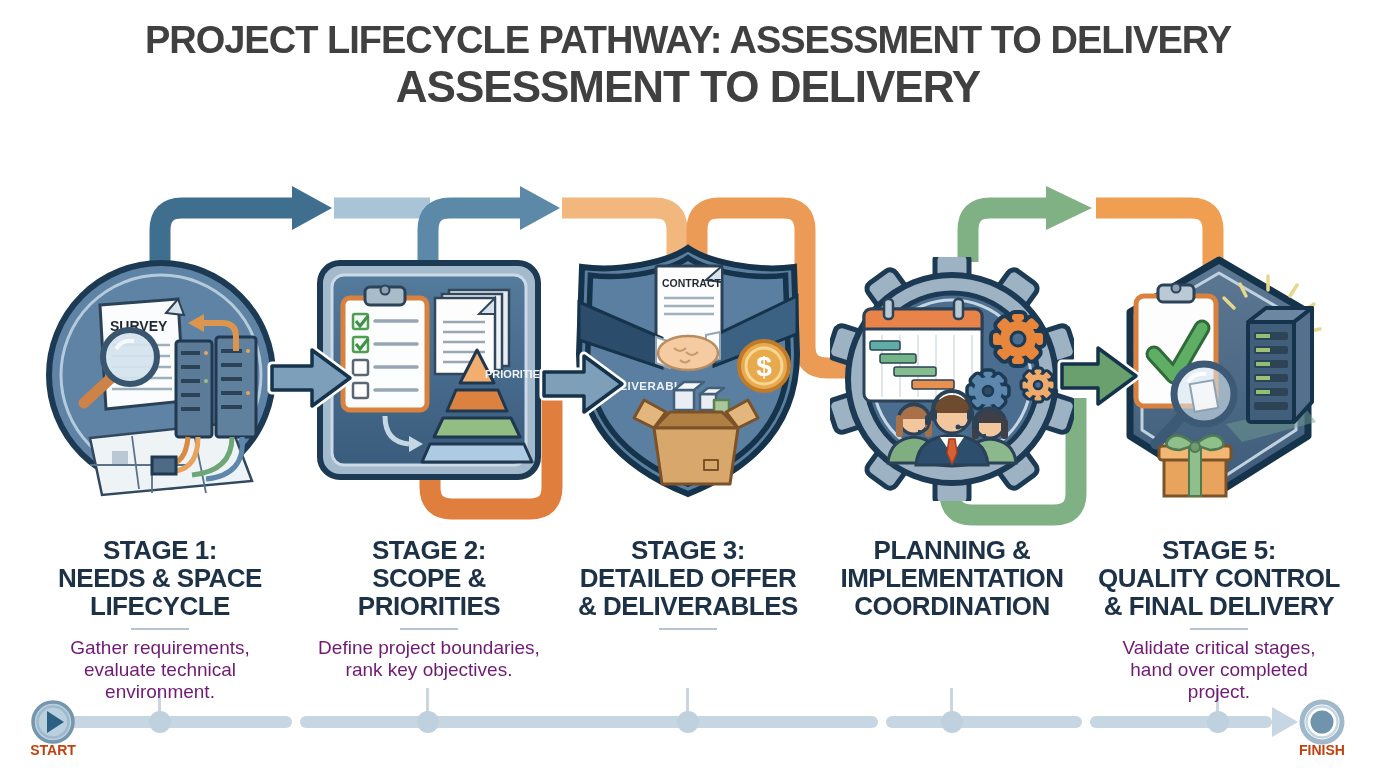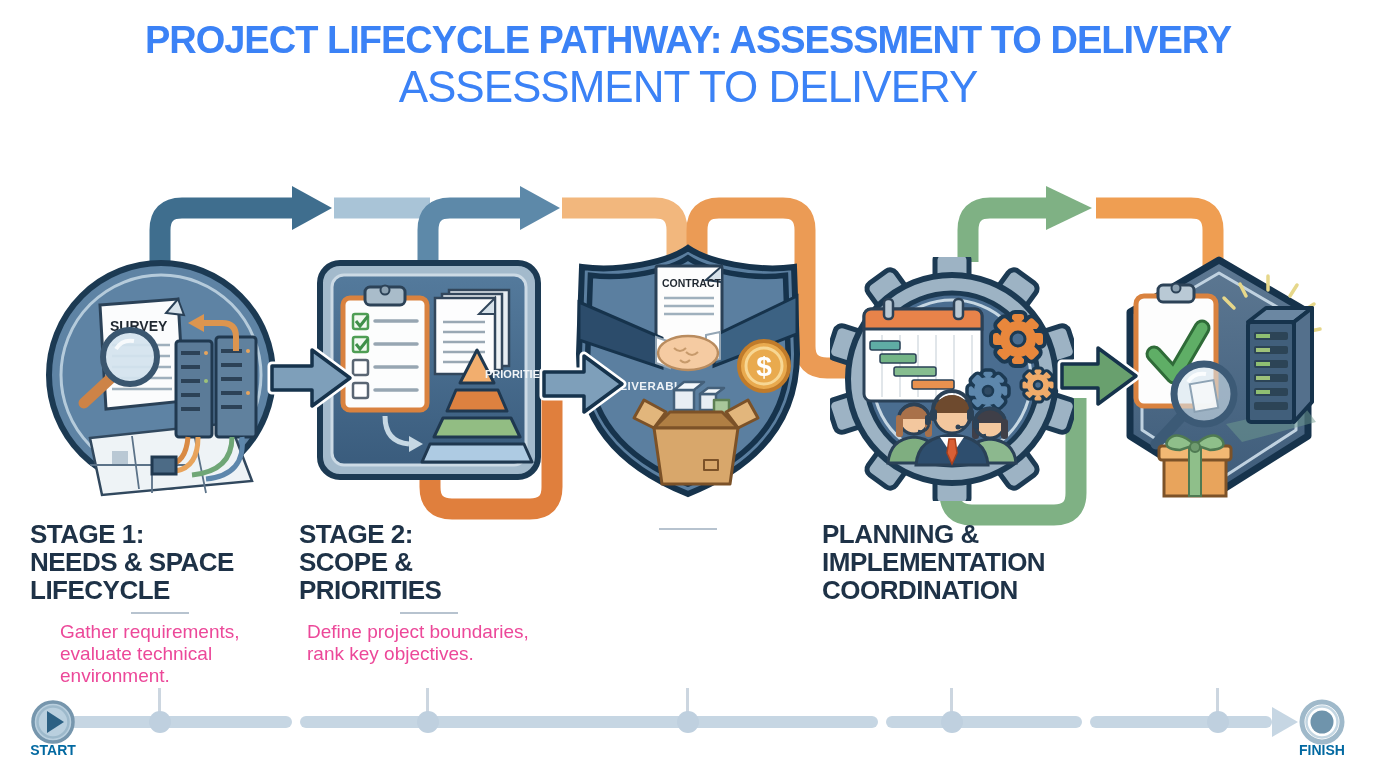--- a/index.html
+++ b/index.html
@@ -1,41 +1,41 @@
 <!DOCTYPE html>
 <html><head>
 <meta charset="utf-8">
 <style>
   html,body{margin:0;padding:0;background:#fff;}
   .canvas{position:relative;width:1376px;height:768px;background:#ffffff;overflow:hidden;
           font-family:"Liberation Sans",sans-serif;}
   
-  .title-wrap{position:absolute;left:0;top:18px;width:1376px;text-align:center;color:#3b82f6;}
+  .title-wrap{position:absolute;left:0;top:18px;width:1376px;text-align:center;color:#404040;}
   .title-line1{font-size:38px;font-weight:bold;letter-spacing:-1px;line-height:44px;}
-  .title-line2{font-size:44px;font-weight:normal;letter-spacing:-1px;line-height:50px;}
+  .title-line2{font-size:44px;font-weight:bold;letter-spacing:-1px;line-height:50px;}
   
   .layer{position:absolute;left:0;top:0;}
   .z1{z-index:1}.z3{z-index:3}
   .stage-icon{position:absolute;z-index:2;}
   
-  .stage-text{position:absolute;top:520px;width:260px;z-index:4;}
+  .stage-text{position:absolute;top:536px;width:260px;text-align:center;z-index:4;}
   .stage-heading{font-size:26px;font-weight:bold;color:#1e3247;line-height:28px;letter-spacing:-0.5px;}
   .stage-divider{width:58px;height:2px;background:#b7c3cf;margin:8px auto 7px auto;}
-  .stage-desc{font-size:19px;color:#ec4899;line-height:22px;margin:0 auto;}
+  .stage-desc{font-size:19px;color:#701a75;line-height:22px;margin:0 auto;}
   .no-div{margin-top:9px;}
   .w200{max-width:200px}.w240{max-width:244px}.w220{max-width:222px}
   .st1{left:30px}.st2{left:299px}.st3{left:558px}.st4{left:822px}.st5{left:1089px}
   
   .tl-bar{position:absolute;top:716px;height:12px;background:#c6d6e3;border-radius:6px;z-index:1;}
   .tl-node{position:absolute;top:711px;width:22px;height:22px;border-radius:50%;background:#bfd0df;z-index:2;}
   .tl-stem{position:absolute;top:688px;width:3px;height:28px;background:#ccd6e0;z-index:1;}
   .tl-head{position:absolute;top:707px;width:0;height:0;border-top:15px solid transparent;
            border-bottom:15px solid transparent;border-left:26px solid #c6d6e3;z-index:1;}
   .tl-cap{position:absolute;z-index:3;}
-  .tl-label{position:absolute;top:742px;width:90px;text-align:center;font-size:14px;font-weight:bold;color:#0369a1;z-index:3;}
+  .tl-label{position:absolute;top:742px;width:90px;text-align:center;font-size:14px;font-weight:bold;color:#c2410c;z-index:3;}
 </style>
 </head>
 <body>
 
 <div class="canvas">
 
   <div class="title-wrap">
     <div class="title-line1">PROJECT LIFECYCLE PATHWAY: ASSESSMENT TO DELIVERY</div>
     <div class="title-line2">ASSESSMENT TO DELIVERY</div>
   </div>
@@ -353,31 +353,45 @@
   <div class="stage-text st2">
     <div class="stage-heading">
       <div>STAGE 2:</div>
       <div>SCOPE &amp; PRIORITIES</div>
     </div>
     <div class="stage-divider"></div>
     <div class="stage-desc w240">Define project boundaries, rank key objectives.</div>
   </div>
 
   <div class="stage-text st3">
+    <div class="stage-heading">
+      <div>STAGE 3:</div>
+      <div>DETAILED OFFER</div>
+      <div>&amp; DELIVERABLES</div>
+    </div>
     <div class="stage-divider"></div>
   </div>
 
   <div class="stage-text st4">
     <div class="stage-heading">
       <div>PLANNING &amp;</div>
       <div>IMPLEMENTATION</div>
       <div>COORDINATION</div>
     </div>
   </div>
 
+  <div class="stage-text st5">
+    <div class="stage-heading">
+      <div>STAGE 5:</div>
+      <div>QUALITY CONTROL</div>
+      <div>&amp; FINAL DELIVERY</div>
+    </div>
+    <div class="stage-divider"></div>
+    <div class="stage-desc w220">Validate critical stages, hand over completed project.</div>
+  </div>
 
   <div class="tl-stem" style="left:158px"></div>
   <div class="tl-stem" style="left:426px"></div>
   <div class="tl-stem" style="left:686px"></div>
   <div class="tl-stem" style="left:950px"></div>
   <div class="tl-stem" style="left:1216px"></div>
 
   <div class="tl-bar" style="left:66px;width:226px"></div>
   <div class="tl-bar" style="left:300px;width:578px"></div>
   <div class="tl-bar" style="left:886px;width:196px"></div>

